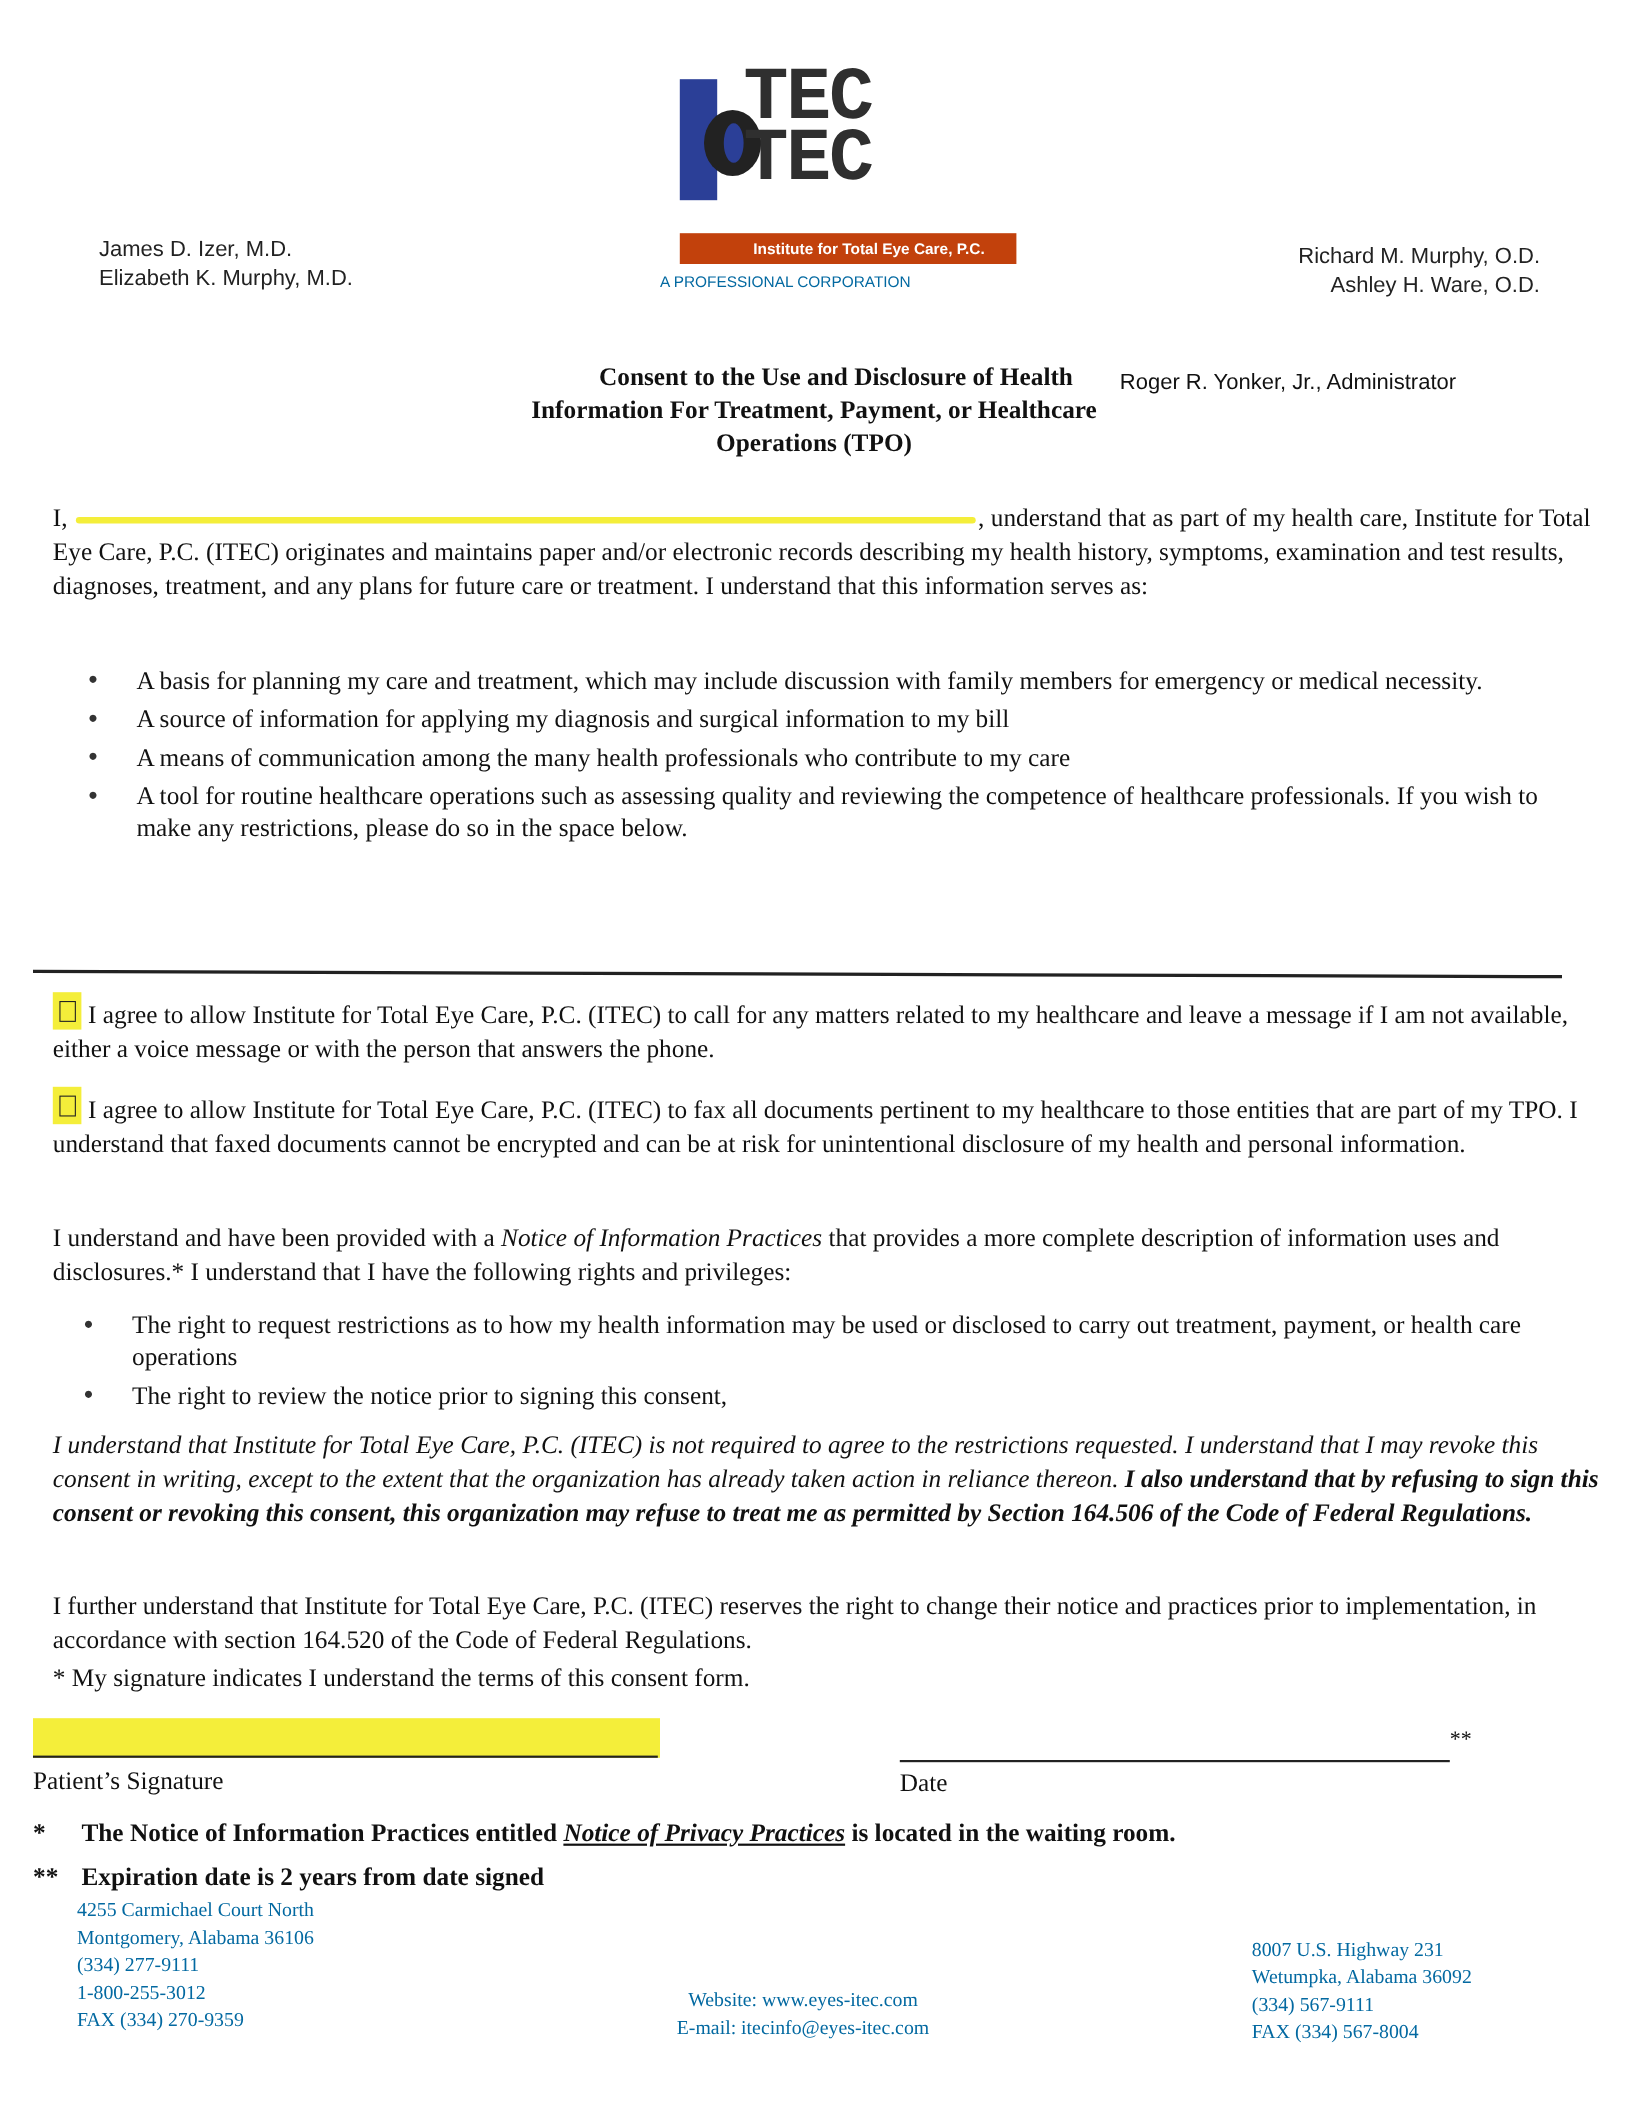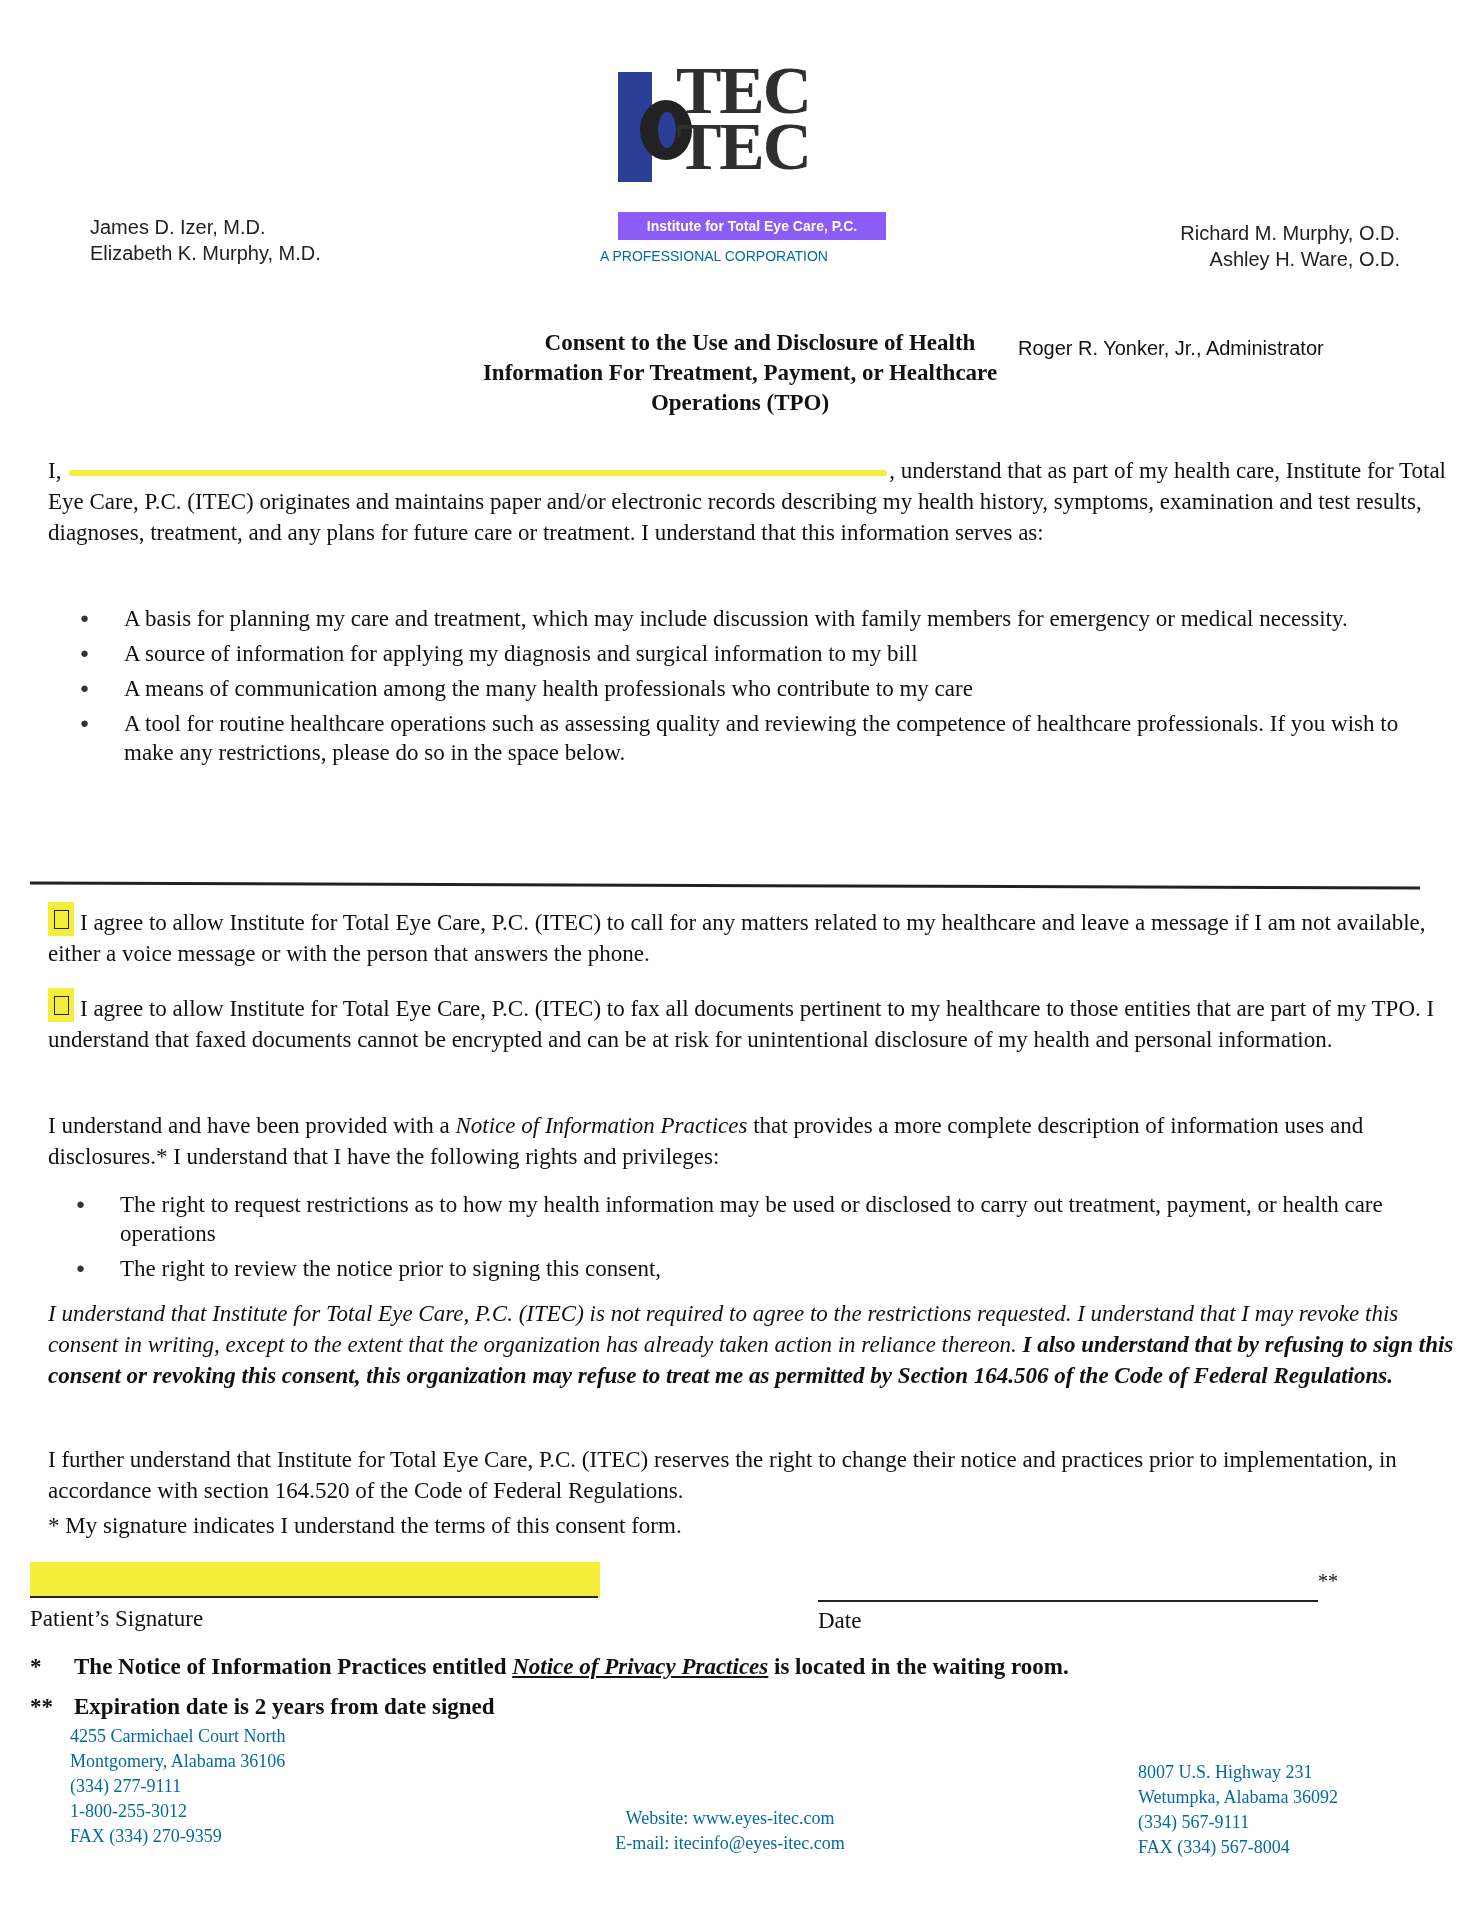--- a/index.html
+++ b/index.html
@@ -4,23 +4,23 @@
 <style>
   html, body { margin:0; padding:0; background:#ffffff; }
   body { width:1484px; height:1920px; position:relative; overflow:hidden; color:#111; font-family:"Liberation Serif", serif; }
   .abs { position:absolute; }
 
   
   #logo { left:618px; top:72px; width:276px; height:200px; }
   #logo .ibar { position:absolute; left:0; top:0; width:34px; height:110px; background:#2b3f97; }
   #logo .eye { position:absolute; left:22px; top:28px; width:52px; height:60px; border-radius:50%; background:#222; }
   #logo .eye::after { content:""; position:absolute; left:18px; top:12px; width:18px; height:36px; border-radius:50%; background:#2b3f97; }
-  #logo .tec { position:absolute; left:58px; top:-12px; font-family:Liberation Serif, serif; font-weight:bold; font-size:68px; line-height:60px; color:#2f2f2f; letter-spacing:-2px; }
+  #logo .tec { position:absolute; left:58px; top:-12px; font-family:Liberation Mono, monospace; font-weight:bold; font-size:68px; line-height:60px; color:#2f2f2f; letter-spacing:-2px; }
   #logo .tec div { height:56px; }
-  #logo .band { position:absolute; left:0; top:140px; width:268px; height:28px; background:#8b5cf6; color:#fff; font-family:"Liberation Sans", sans-serif; font-weight:bold; font-size:14px; line-height:28px; text-align:center; }
+  #logo .band { position:absolute; left:0; top:140px; width:268px; height:28px; background:#c2410c; color:#fff; font-family:"Liberation Sans", sans-serif; font-weight:bold; font-size:14px; line-height:28px; text-align:center;padding-left:38px; }
   #logo .corp { position:absolute; left:-18px; top:176px; width:310px; text-align:left; font-family:"Liberation Sans", sans-serif; font-size:14px; color:#0369a1; }
 
   .doctor { font-family:"Liberation Sans", sans-serif; font-size:20px; line-height:26px; color:#222; }
   #doctors-left { left:90px; top:214px; }
   #doctors-right { right:84px; top:220px; text-align:right; }
 
   #title { left:400px; top:328px; width:680px; text-align:center; font-weight:bold; font-size:23px; line-height:30px; }
   #title .l1 { display:block; padding-left:40px; }
   #administrator { left:1018px; top:337px; font-family:"Liberation Sans", sans-serif; font-size:20px; }
 

